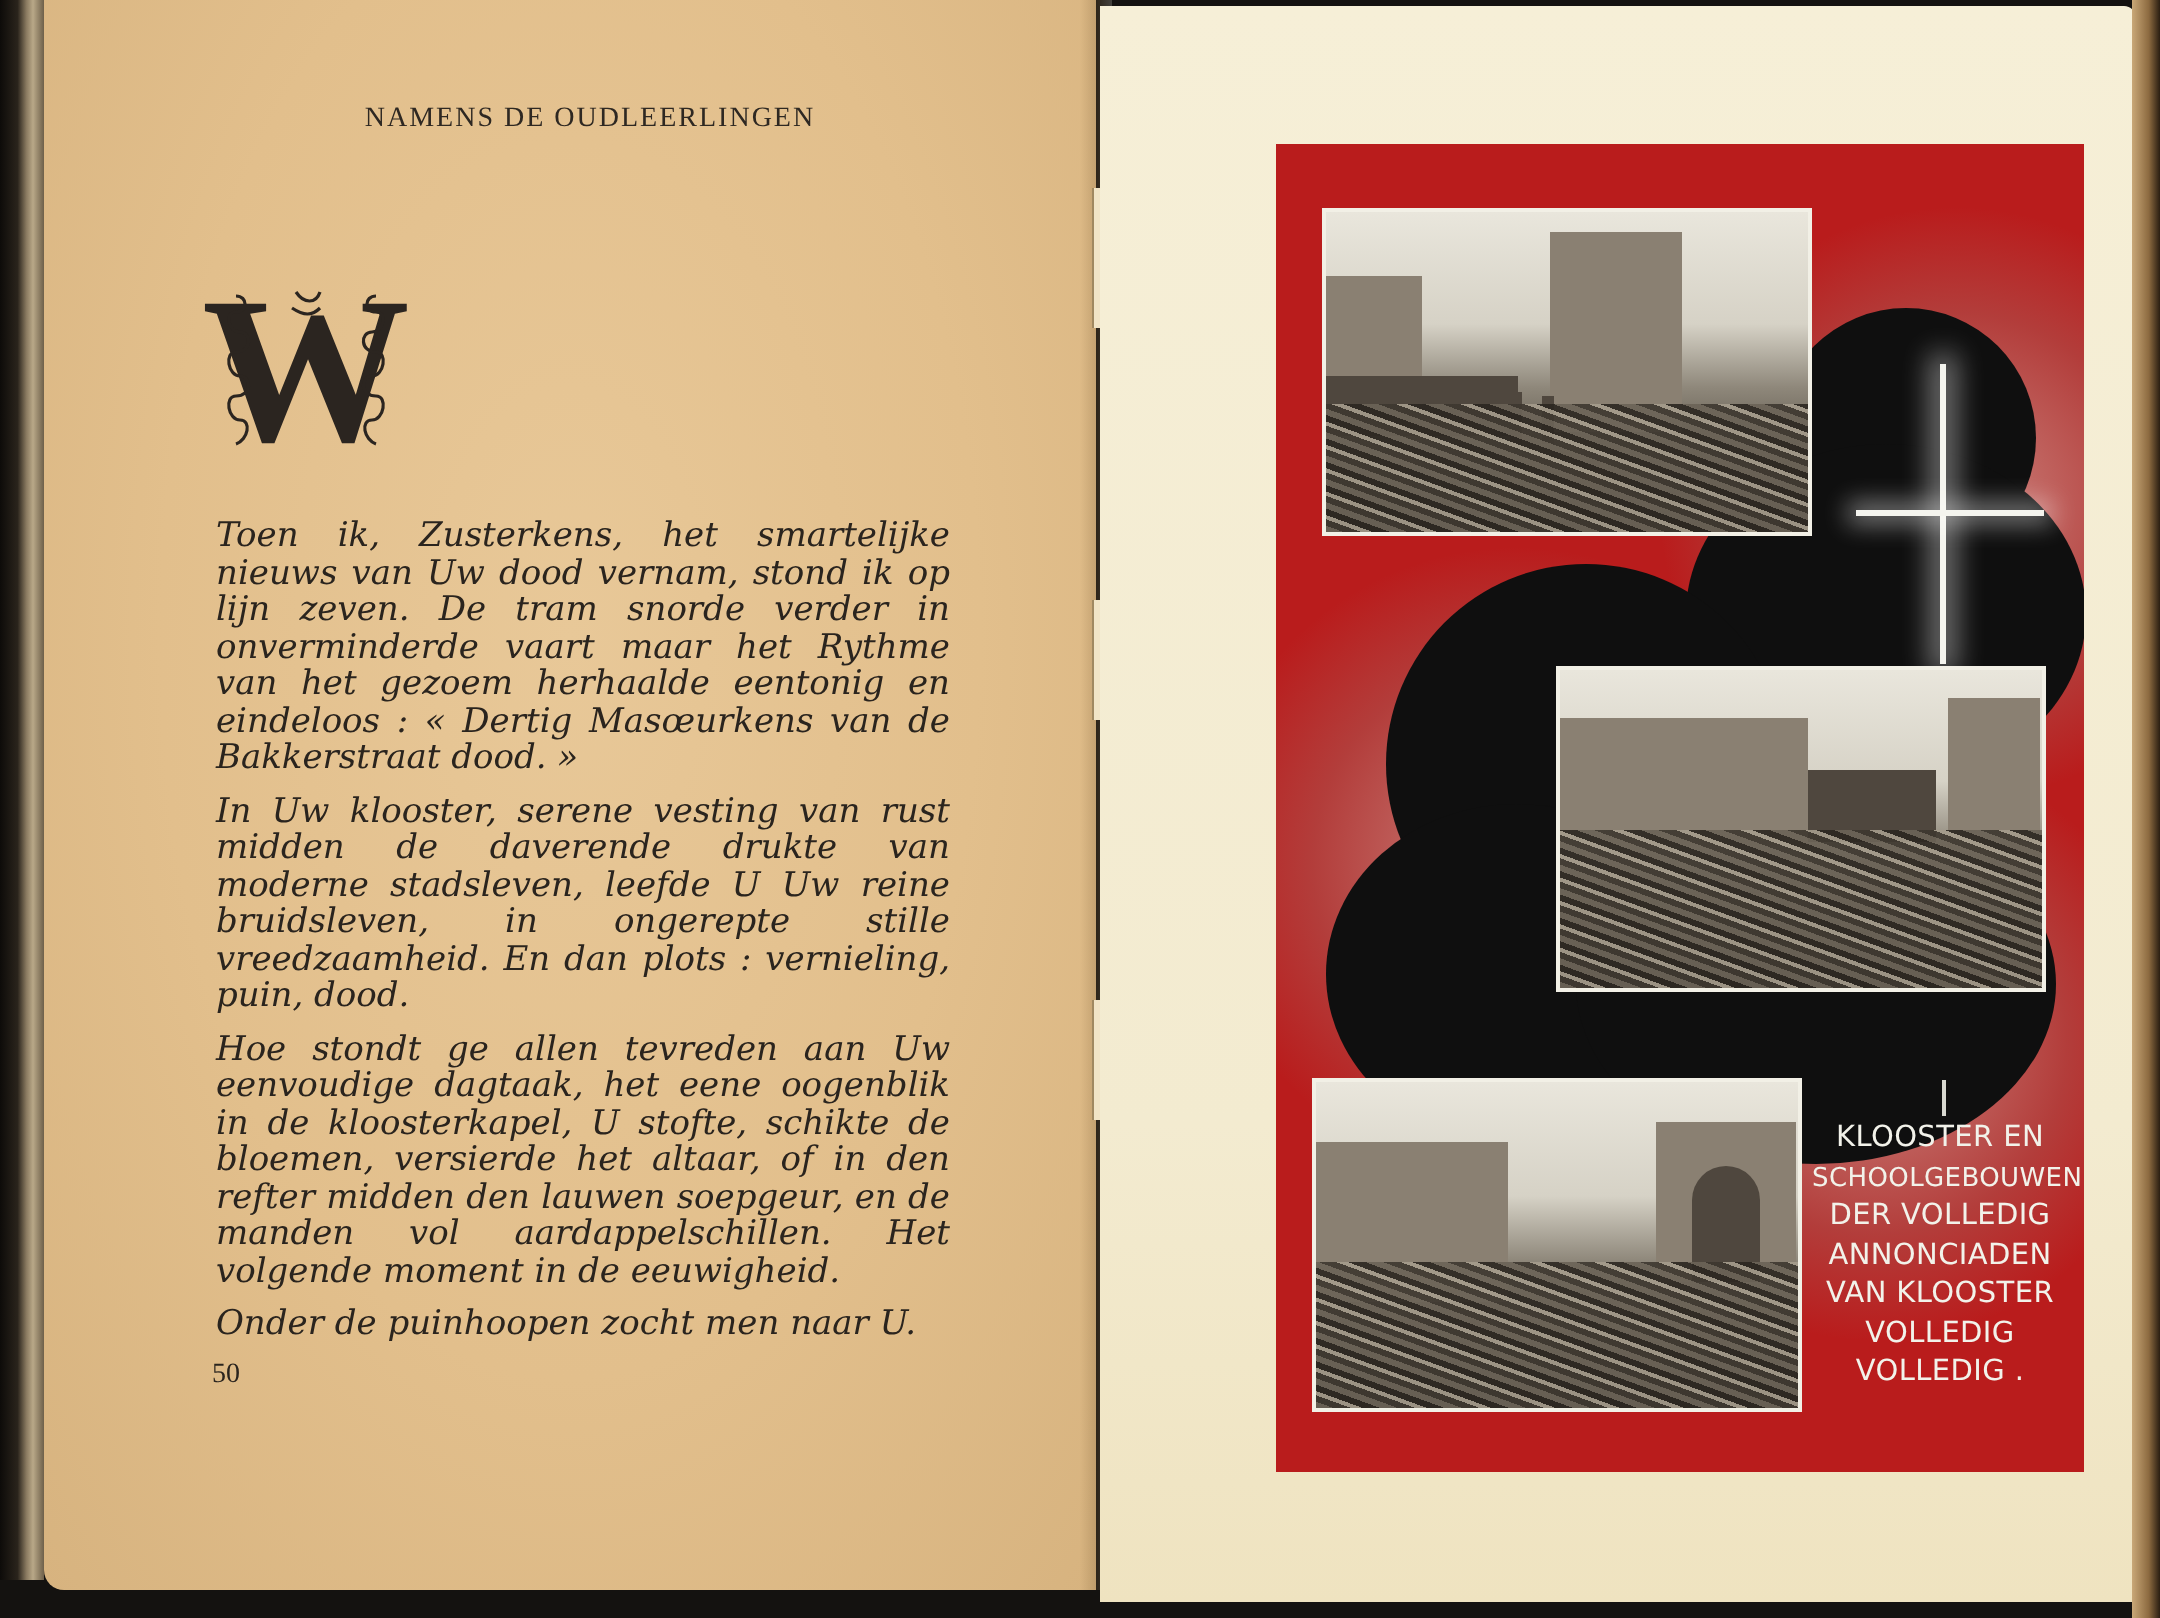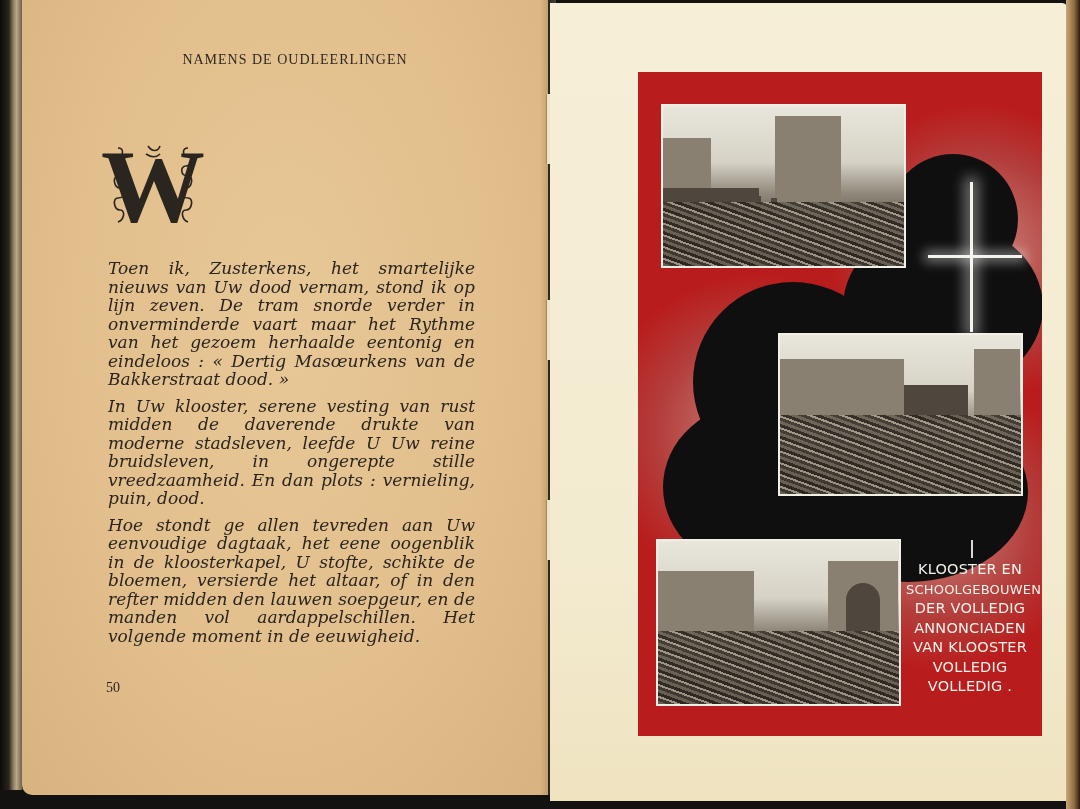--- a/index.html
+++ b/index.html
@@ -116,20 +116,21 @@
       </g>
     </svg>
     <span class="w">W</span>
   </div>
 </div>
 
 <div class="body-text">
   <p>Toen ik, Zusterkens, het smartelijke nieuws van Uw dood vernam, stond ik op lijn zeven. De tram snorde verder in onverminderde vaart maar het Rythme van het gezoem herhaalde eentonig en eindeloos : « Dertig Masœurkens van de Bakkerstraat dood. »</p>
   <p>In Uw klooster, serene vesting van rust midden de daverende drukte van moderne stadsleven, leefde U Uw reine bruidsleven, in ongerepte stille vreedzaamheid. En dan plots : vernieling, puin, dood.</p>
   <p>Hoe stondt ge allen tevreden aan Uw eenvoudige dagtaak, het eene oogenblik in de kloosterkapel, U stofte, schikte de bloemen, versierde het altaar, of in den refter midden den lauwen soepgeur, en de manden vol aardappelschillen. Het volgende moment in de eeuwigheid.</p>
+  <p>Onder de puinhoopen zocht men naar U.</p>
 </div>
 
 <div class="page-number">50</div>
 
 <div class="right-page"></div>
 <div class="right-edge"></div>
 
 <div class="plate">
 
   <div class="glow" style="left:190px;top:30px;width:300px;height:300px;"></div>

